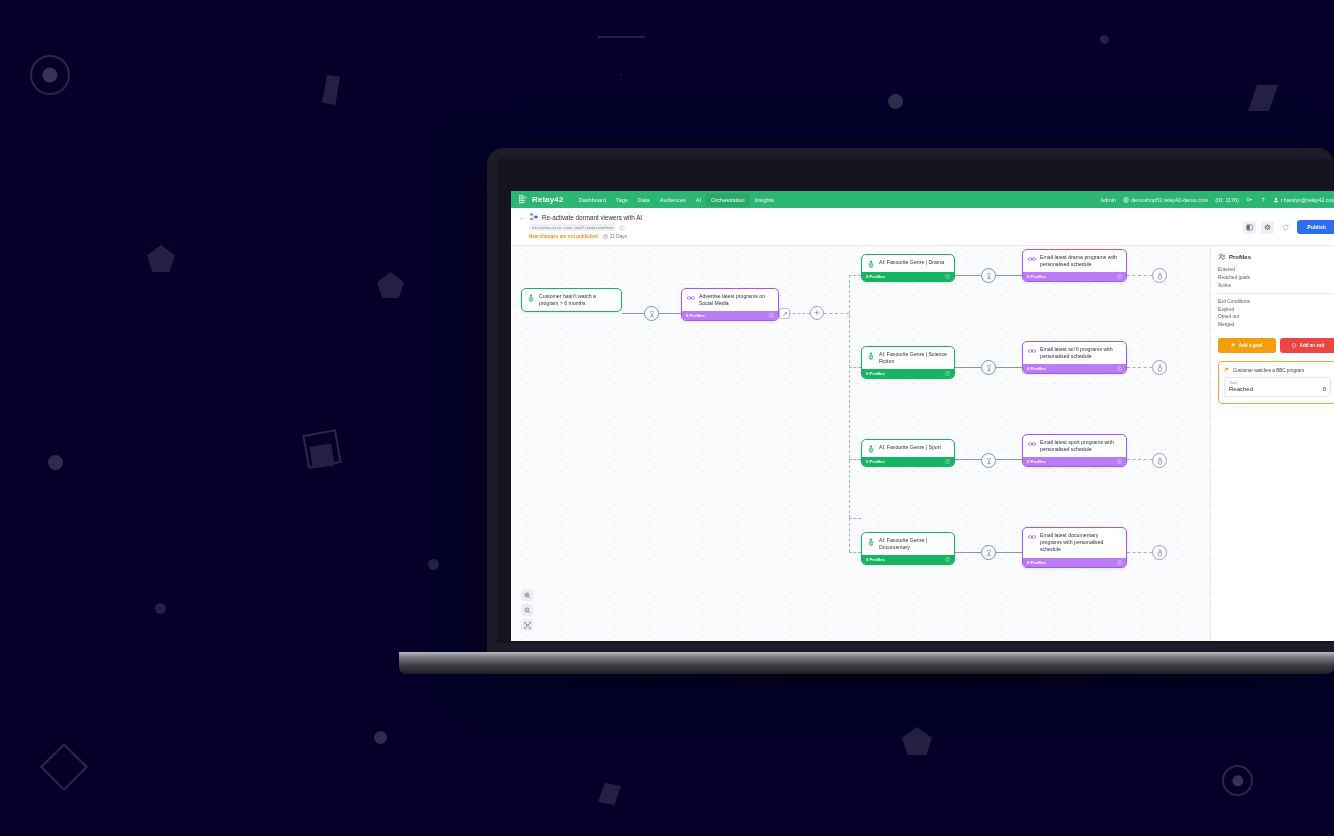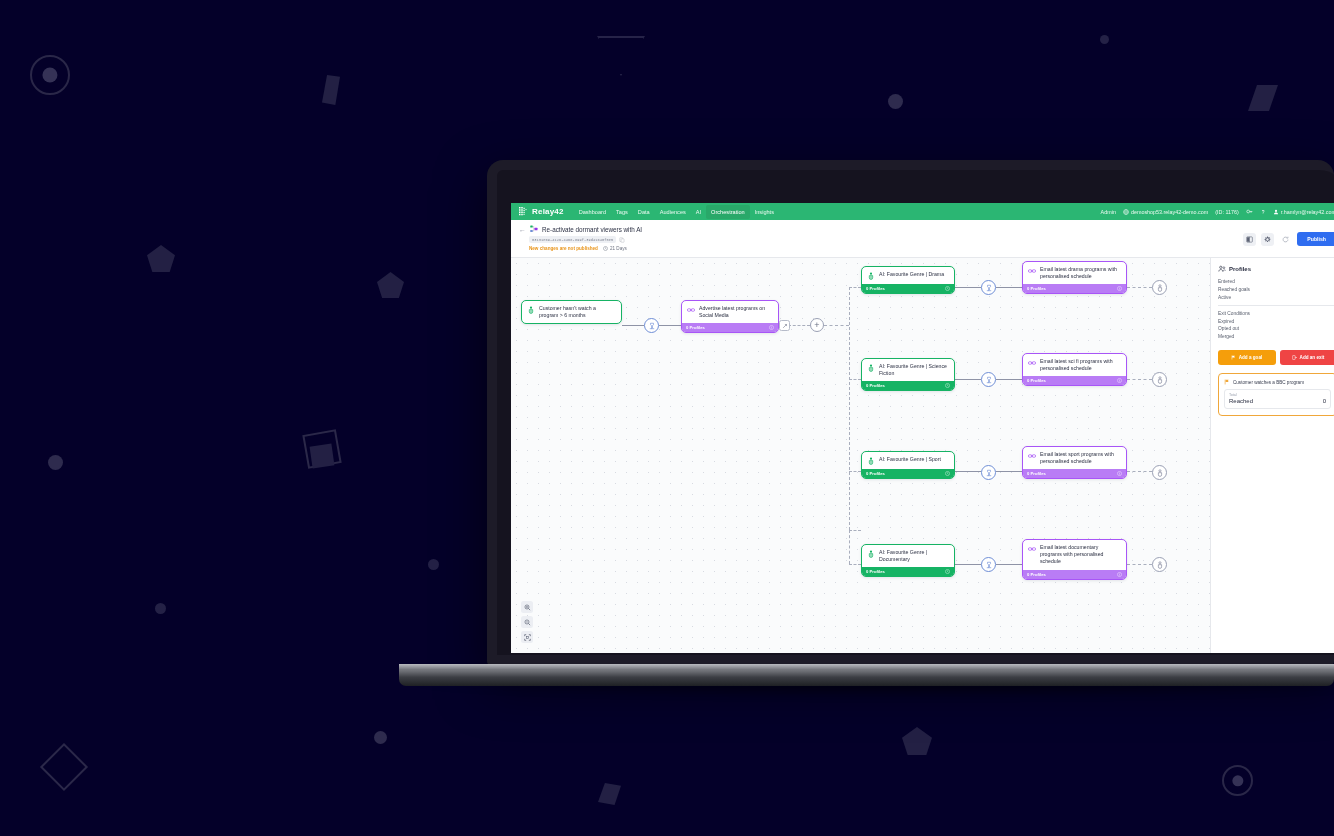--- a/index.html
+++ b/index.html
@@ -17,21 +17,21 @@
   .sh-ring { border-radius:50%; border:2px solid #2a2748; }
   .sh-ring::after{ content:""; position:absolute; left:50%; top:50%;
      width:42%; height:42%; transform:translate(-50%,-50%);
      border-radius:50%; background:#353256; }
   .sh-dot { border-radius:50%; background:#242146; }
   .sh-dot-l { border-radius:50%; background:#2e2b4e; }
   .sh-poly { background:#232044; }
   .sh-sq-out { border:2px solid #2b2849; }
 
   
-  .laptop { position:absolute; left:487px; top:160px; width:847px; height:512px; }
+  .laptop { position:absolute; left:487px; top:148px; width:847px; height:512px; }
   .lid {
     position:absolute; left:0; top:0; width:847px; height:505px;
     background:#15131f; border:10px solid #1d1b28;
     border-radius:16px 16px 4px 4px;
     border-right:none;
     box-shadow: 0 18px 50px rgba(0,0,0,.6);
   }
   .screen {
     position:absolute; left:14px; top:33px; width:833px; height:450px;
     background:#f7f8fa; overflow:hidden;

